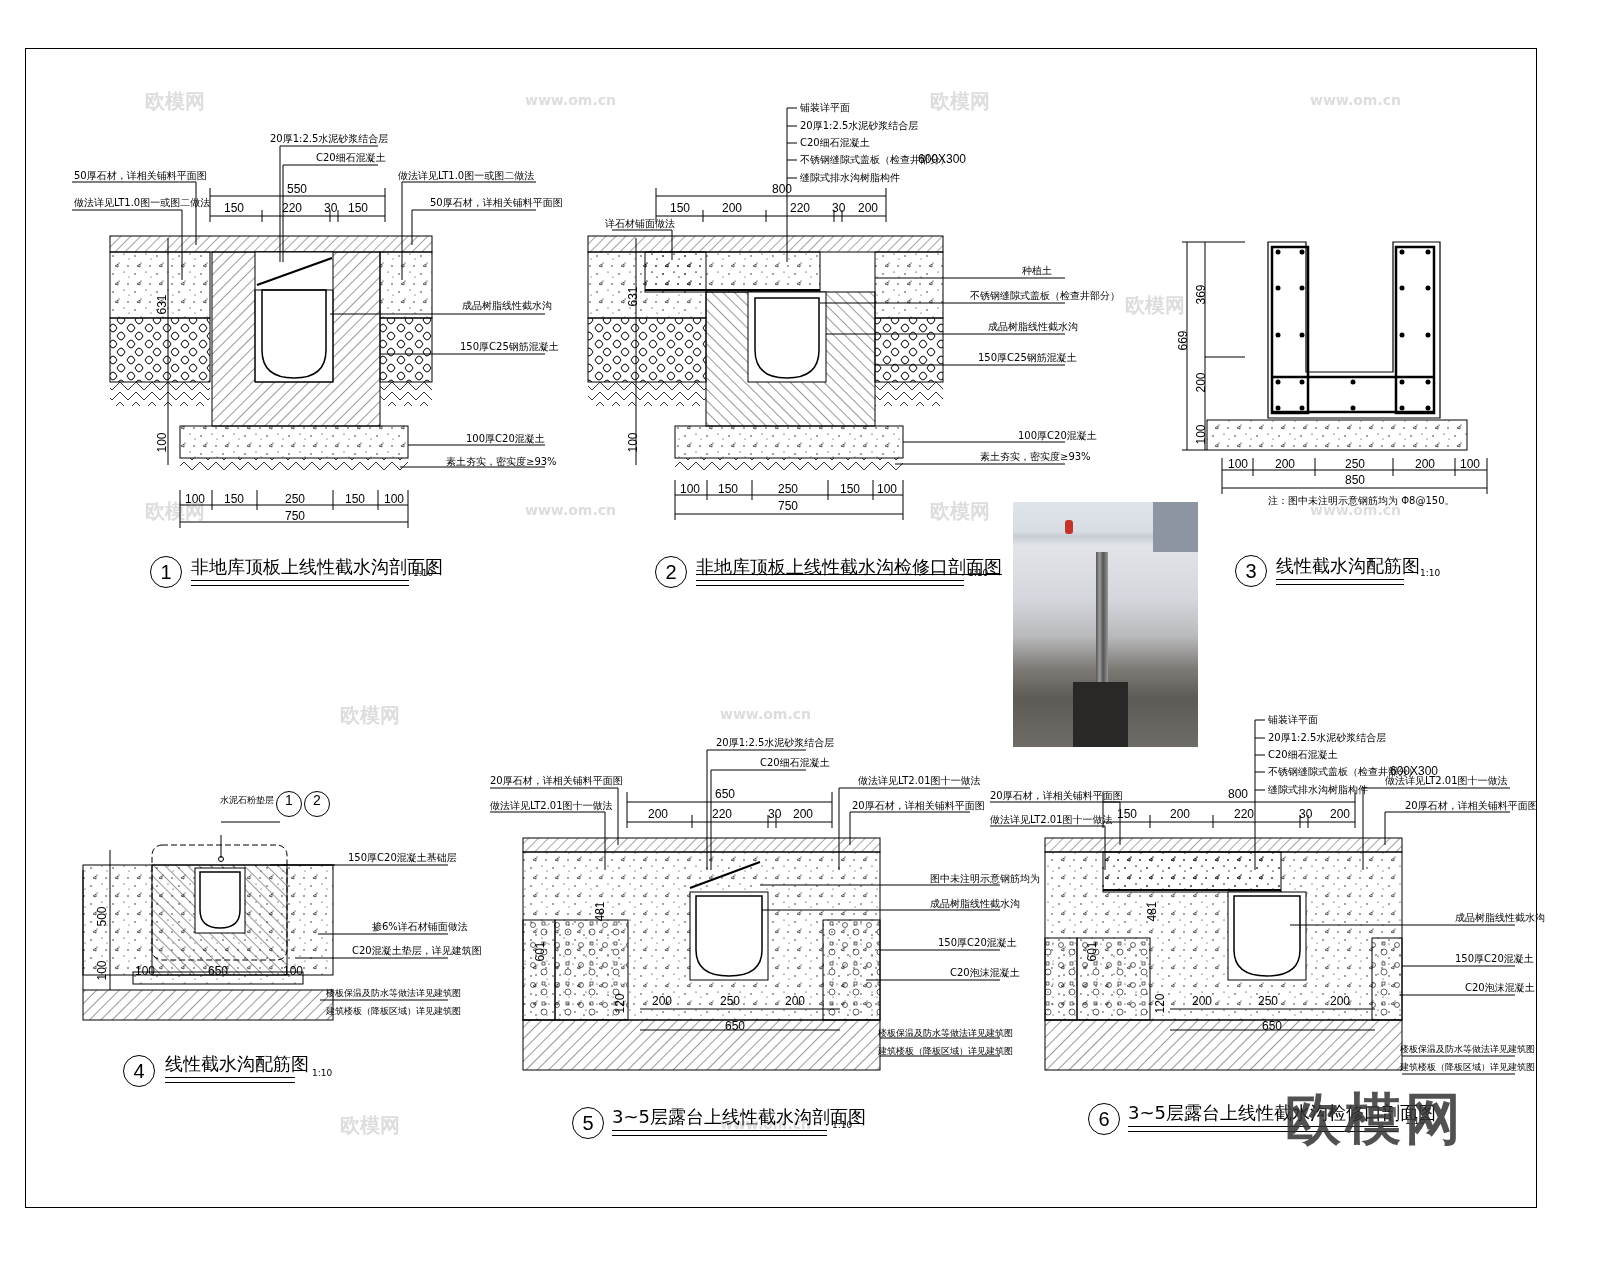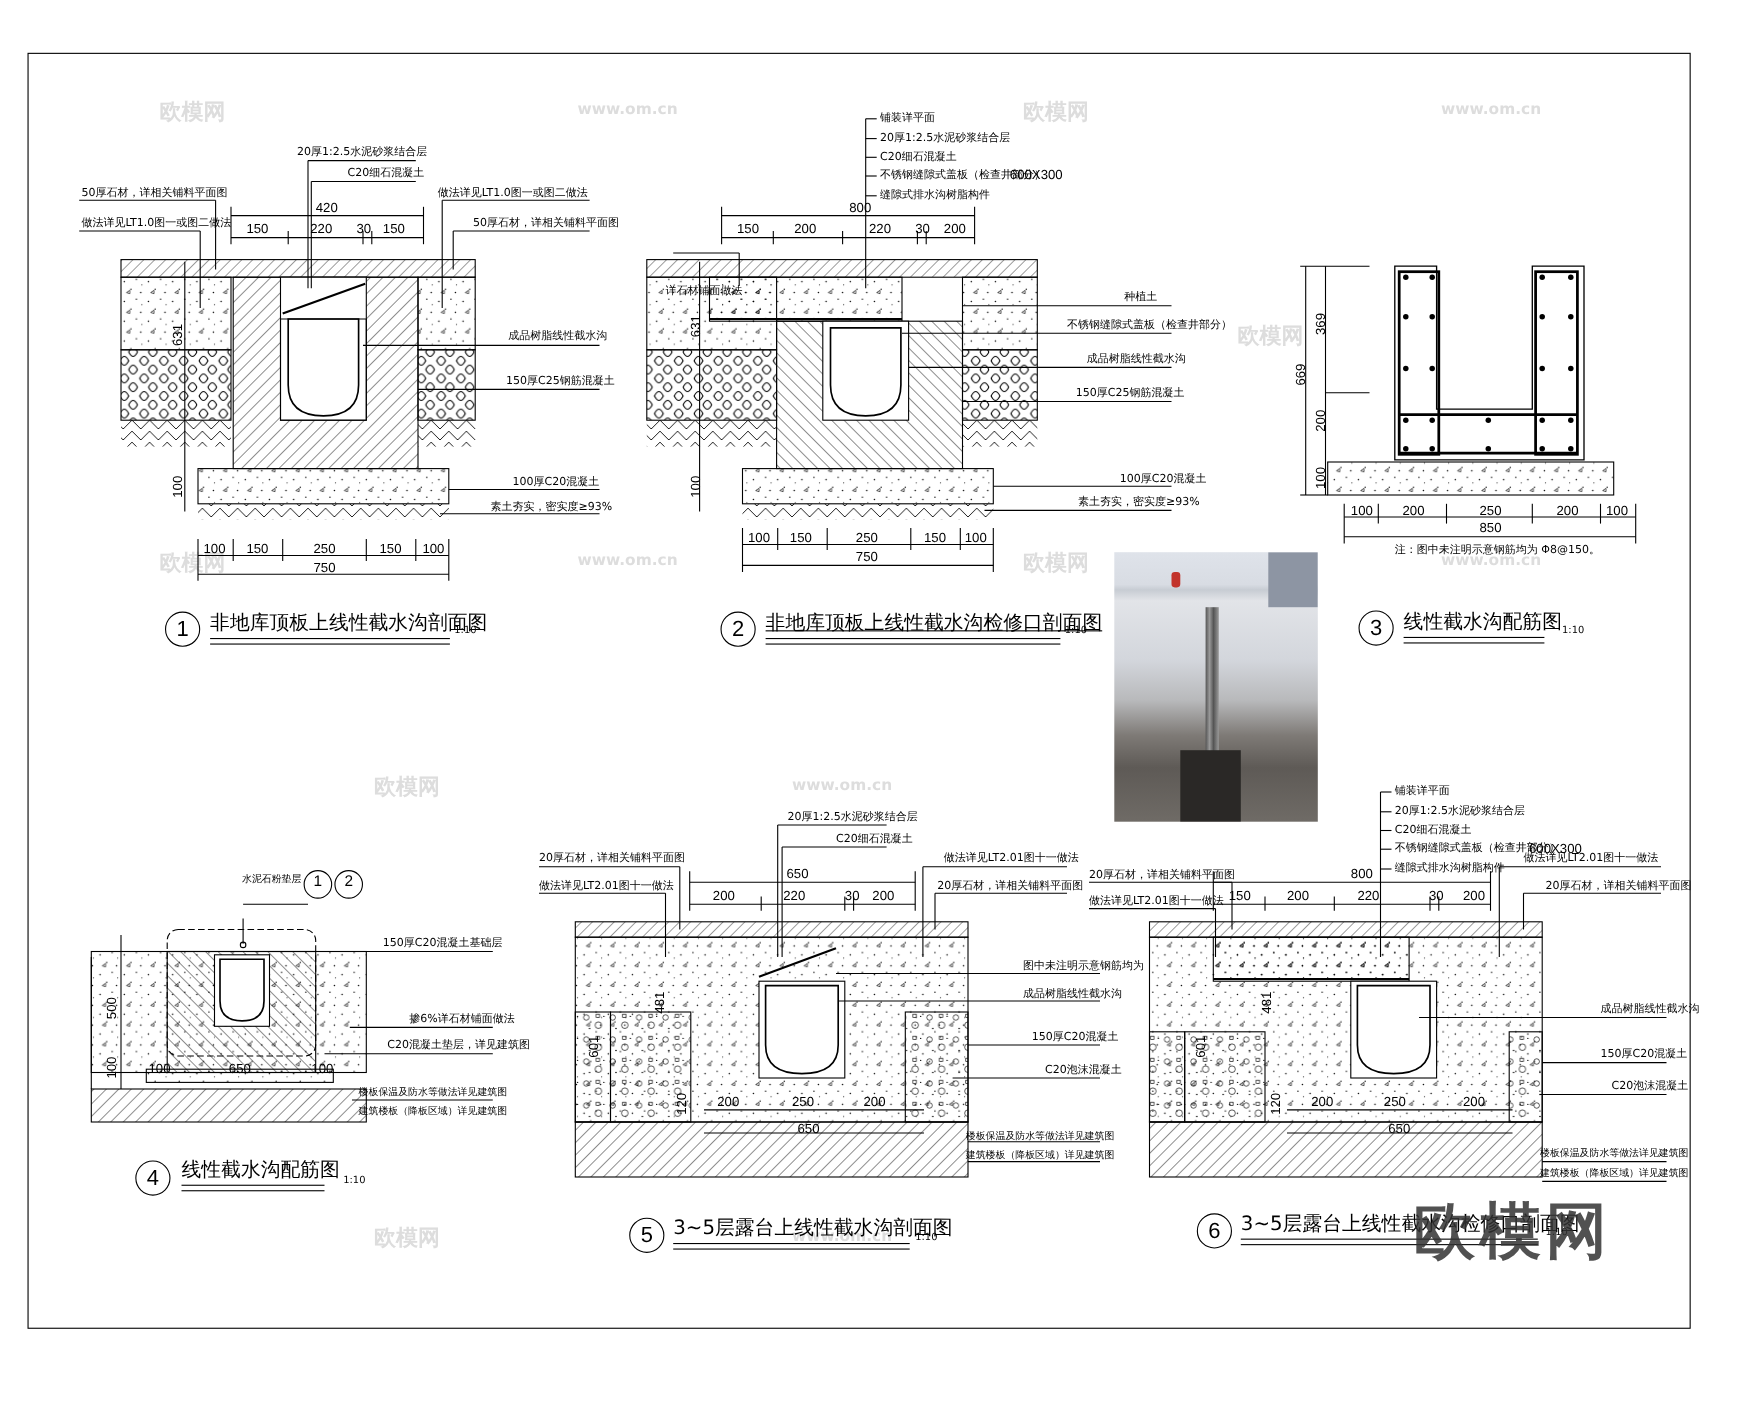--- a/index.html
+++ b/index.html
@@ -323,21 +323,21 @@
 <div class="lbl" style="left:270px;top:133px;">20厚1:2.5水泥砂浆结合层</div>
 <div class="lbl" style="left:316px;top:152px;">C20细石混凝土</div>
 <div class="lbl" style="left:74px;top:170px;">50厚石材，详相关铺料平面图</div>
 <div class="lbl" style="left:74px;top:197px;">做法详见LT1.0图一或图二做法</div>
 <div class="lbl" style="left:398px;top:170px;">做法详见LT1.0图一或图二做法</div>
 <div class="lbl" style="left:430px;top:197px;">50厚石材，详相关铺料平面图</div>
 <div class="lbl" style="left:462px;top:300px;">成品树脂线性截水沟</div>
 <div class="lbl" style="left:460px;top:341px;">150厚C25钢筋混凝土</div>
 <div class="lbl" style="left:466px;top:433px;">100厚C20混凝土</div>
 <div class="lbl" style="left:446px;top:456px;">素土夯实，密实度≥93%</div>
-<div class="dim" style="left:287px;top:183px;">420</div>
+<div class="dim" style="left:287px;top:183px;">550</div>
 <div class="dim" style="left:224px;top:202px;">150</div>
 <div class="dim" style="left:282px;top:202px;">220</div>
 <div class="dim" style="left:324px;top:202px;">30</div>
 <div class="dim" style="left:348px;top:202px;">150</div>
 <div class="dim" style="left:185px;top:493px;">100</div>
 <div class="dim" style="left:224px;top:493px;">150</div>
 <div class="dim" style="left:285px;top:493px;">250</div>
 <div class="dim" style="left:345px;top:493px;">150</div>
 <div class="dim" style="left:384px;top:493px;">100</div>
 <div class="dim" style="left:285px;top:510px;">750</div>
@@ -347,21 +347,21 @@
 <div class="title" style="left:191px;top:556px;">非地库顶板上线性截水沟剖面图</div>
 <div class="uline" style="left:191px;top:580px;width:218px;"></div>
 <div class="scale" style="left:413px;top:568px;">1:10</div>
 
 <div class="lbl" style="left:800px;top:102px;">铺装详平面</div>
 <div class="lbl" style="left:800px;top:120px;">20厚1:2.5水泥砂浆结合层</div>
 <div class="lbl" style="left:800px;top:137px;">C20细石混凝土</div>
 <div class="lbl" style="left:800px;top:154px;">不锈钢缝隙式盖板（检查井部分）</div>
 <div class="dim" style="left:918px;top:153px;">600X300</div>
 <div class="lbl" style="left:800px;top:172px;">缝隙式排水沟树脂构件</div>
-<div class="lbl" style="left:605px;top:218px;margin-top:41px;">详石材铺面做法</div>
+<div class="lbl" style="left:605px;top:218px;">详石材铺面做法</div>
 <div class="lbl" style="left:1022px;top:265px;">种植土</div>
 <div class="lbl" style="left:970px;top:290px;">不锈钢缝隙式盖板（检查井部分）</div>
 <div class="lbl" style="left:988px;top:321px;">成品树脂线性截水沟</div>
 <div class="lbl" style="left:978px;top:352px;">150厚C25钢筋混凝土</div>
 <div class="lbl" style="left:1018px;top:430px;">100厚C20混凝土</div>
 <div class="lbl" style="left:980px;top:451px;">素土夯实，密实度≥93%</div>
 <div class="dim" style="left:772px;top:183px;">800</div>
 <div class="dim" style="left:670px;top:202px;">150</div>
 <div class="dim" style="left:722px;top:202px;">200</div>
 <div class="dim" style="left:790px;top:202px;">220</div>

